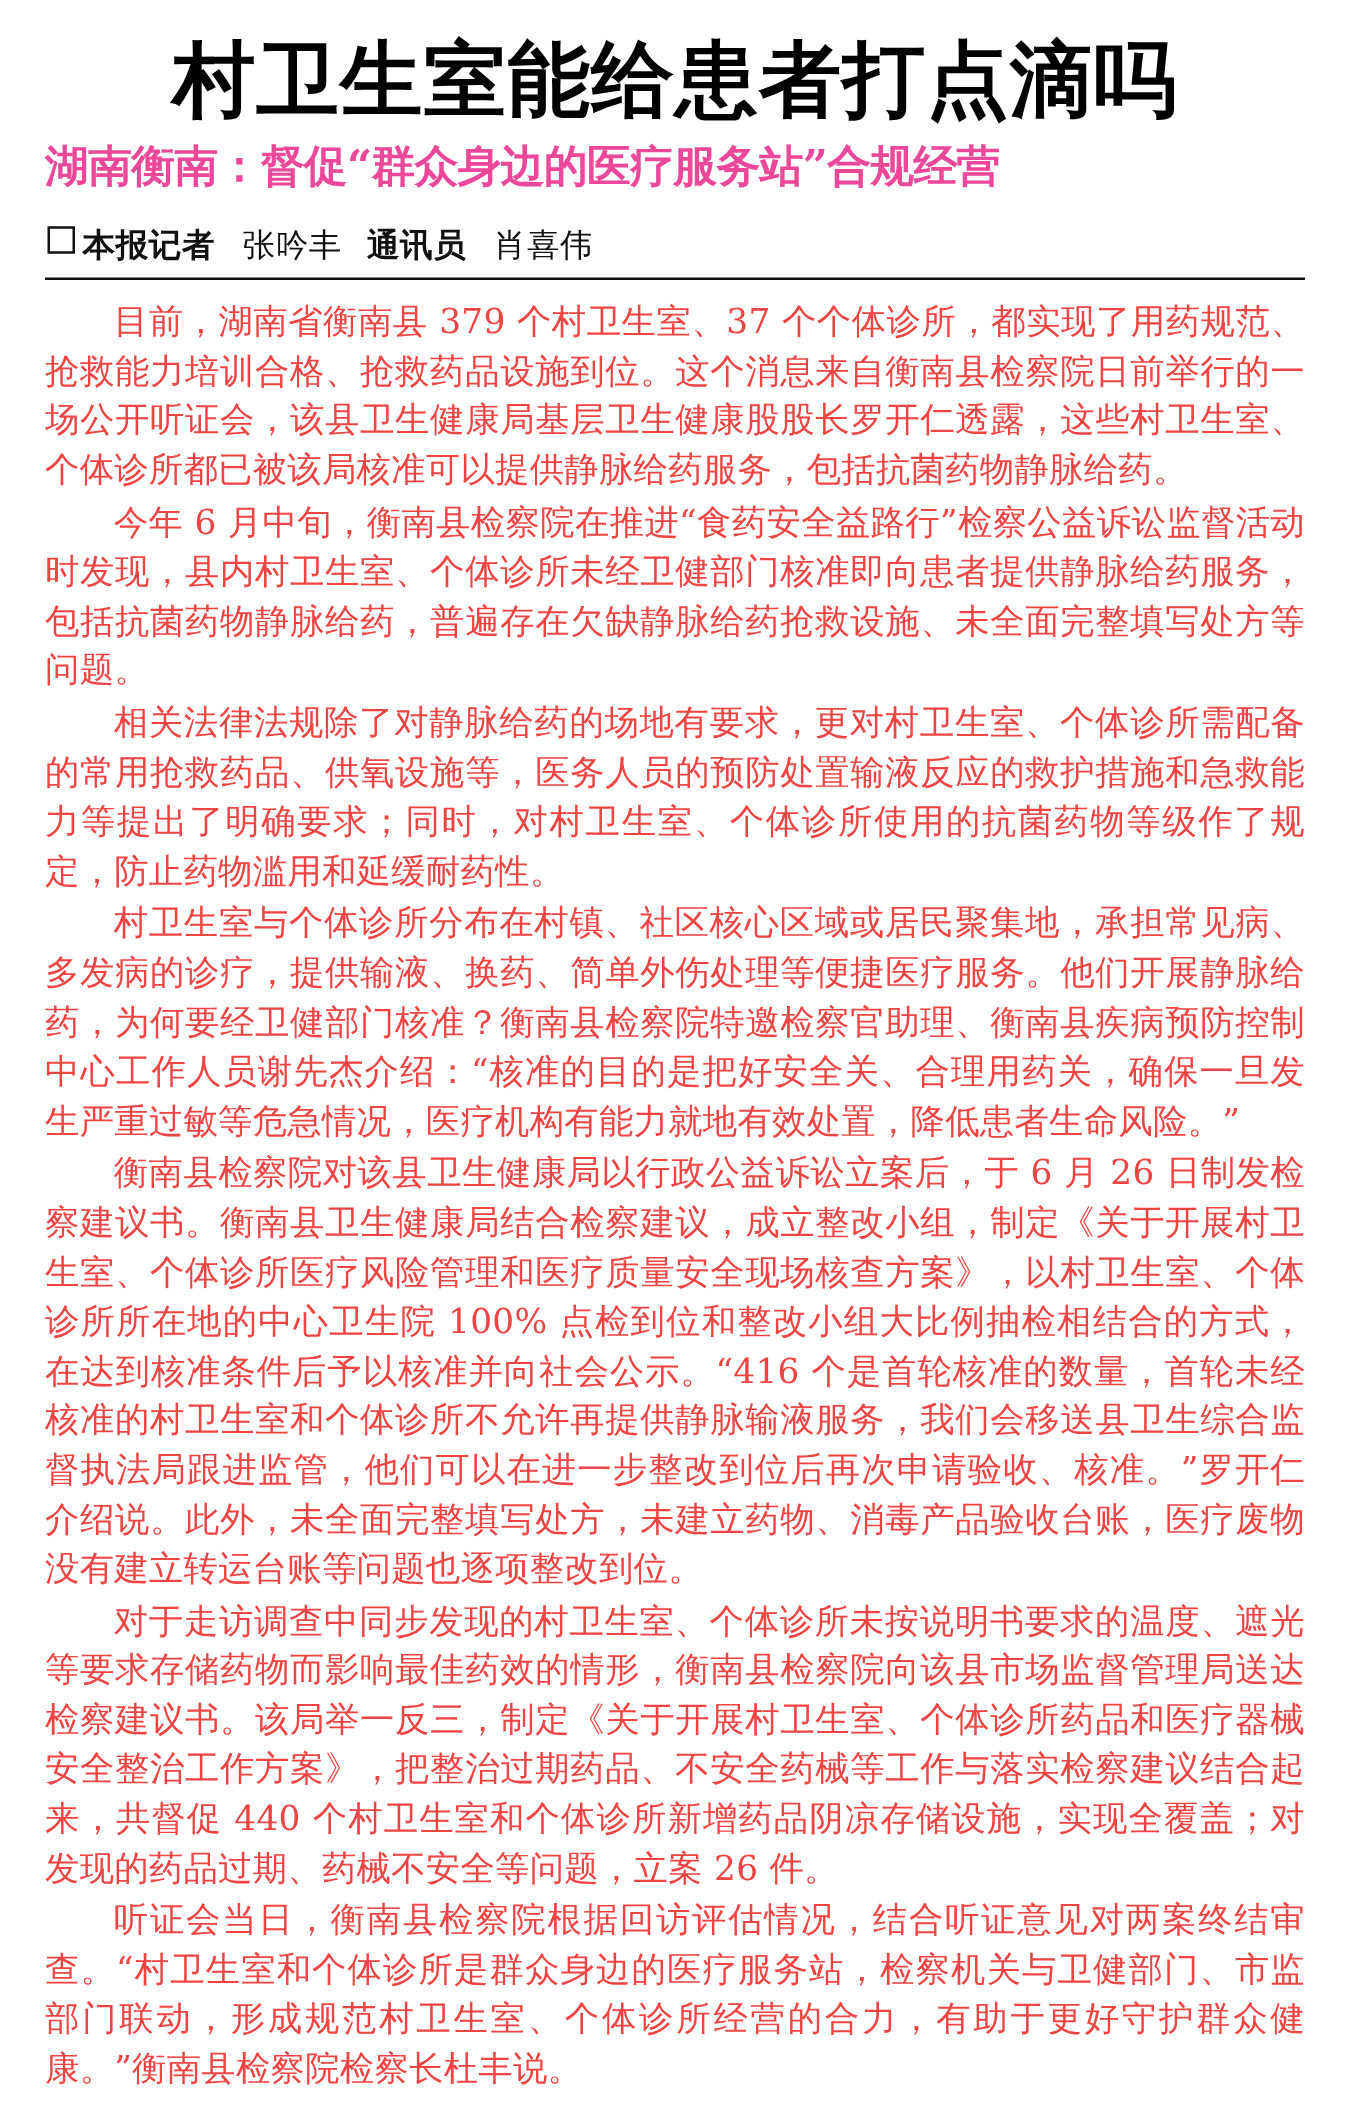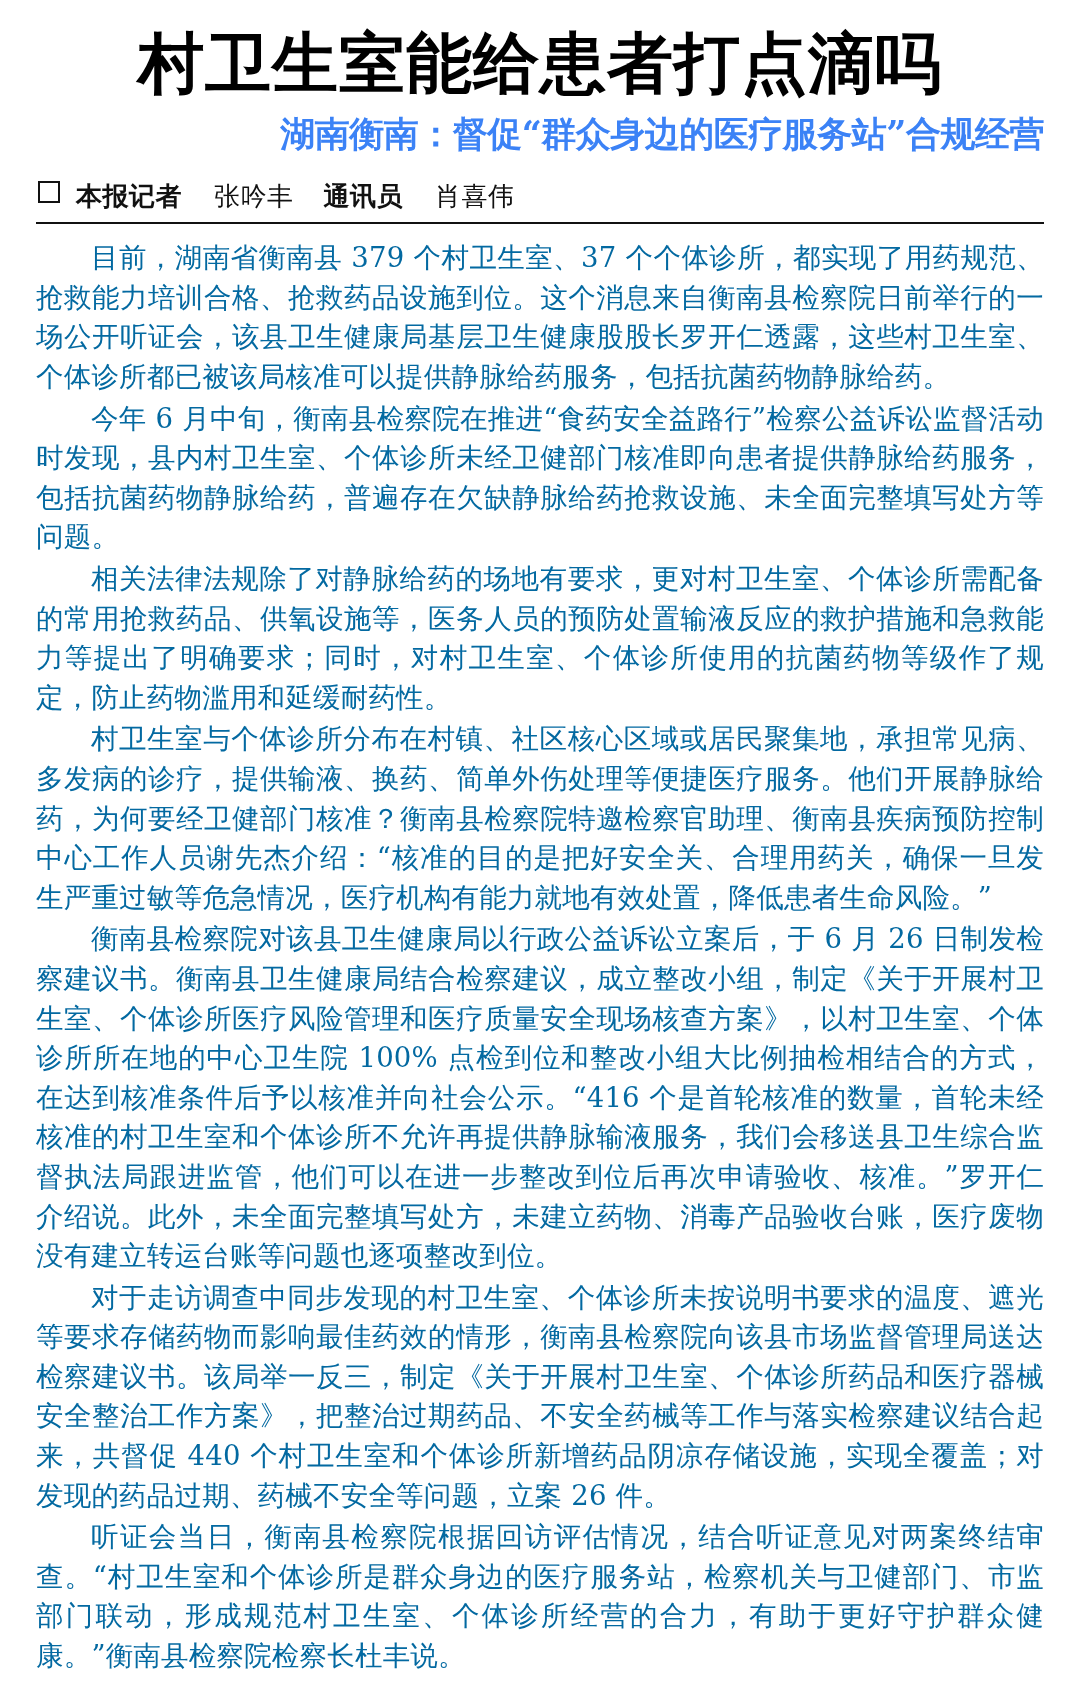--- a/index.html
+++ b/index.html
@@ -29,30 +29,30 @@
     letter-spacing: 1px;
     text-align: center;
     color: #000000;
     margin: 8px 0 14px 0;
     white-space: nowrap;
   }
   .subhead {
     font-family: "DejaVu Serif", "Liberation Serif", serif;
     font-size: 35px;
     line-height: 1.2;
-    text-align: right;
-    color: #3b82f6;
+    text-align: left;
+    color: #ec4899;
     margin: 0 0 24px 0;
     white-space: nowrap;
     letter-spacing: -0.5px;
   }
   .byline {
     display: flex;
     align-items: baseline;
-    gap: 10px;
+    gap: 0;
     font-family: Liberation Sans, sans-serif;
     font-size: 26px;
     margin: 0 0 8px 2px;
     letter-spacing: 0.5px;
   }
   .byline .sq {
     display: inline-block;
     width: 18px;
     height: 18px;
     border: 2.5px solid #111;
@@ -78,21 +78,21 @@
   }
   .body-text p {
     font-family: "DejaVu Serif", "Liberation Serif", serif;
     font-size: 27.5px;
     line-height: 1.44;
     text-align: justify;
     text-justify: inter-ideograph;
     margin: 0 0 2px 0;
     text-indent: 2em;
     letter-spacing: 0.2px;
-    color: #0369a1;
+    color: #ef4444;
   }
 </style>
 </head>
 <body>
 
 <div class="page">
 
   <h1 class="headline">村卫生室能给患者打点滴吗</h1>
 
   <h2 class="subhead">湖南衡南：督促“群众身边的医疗服务站”合规经营</h2>

